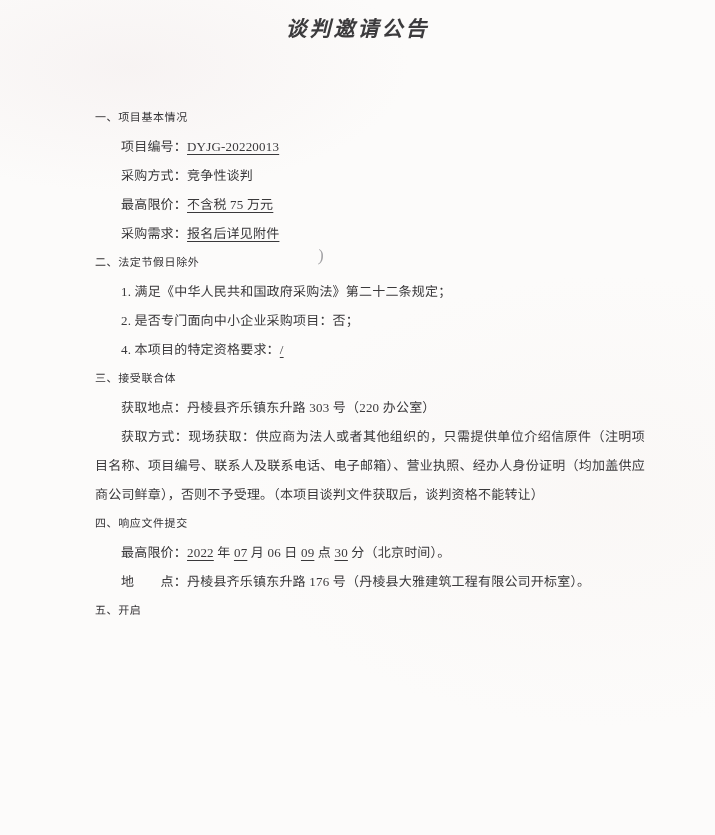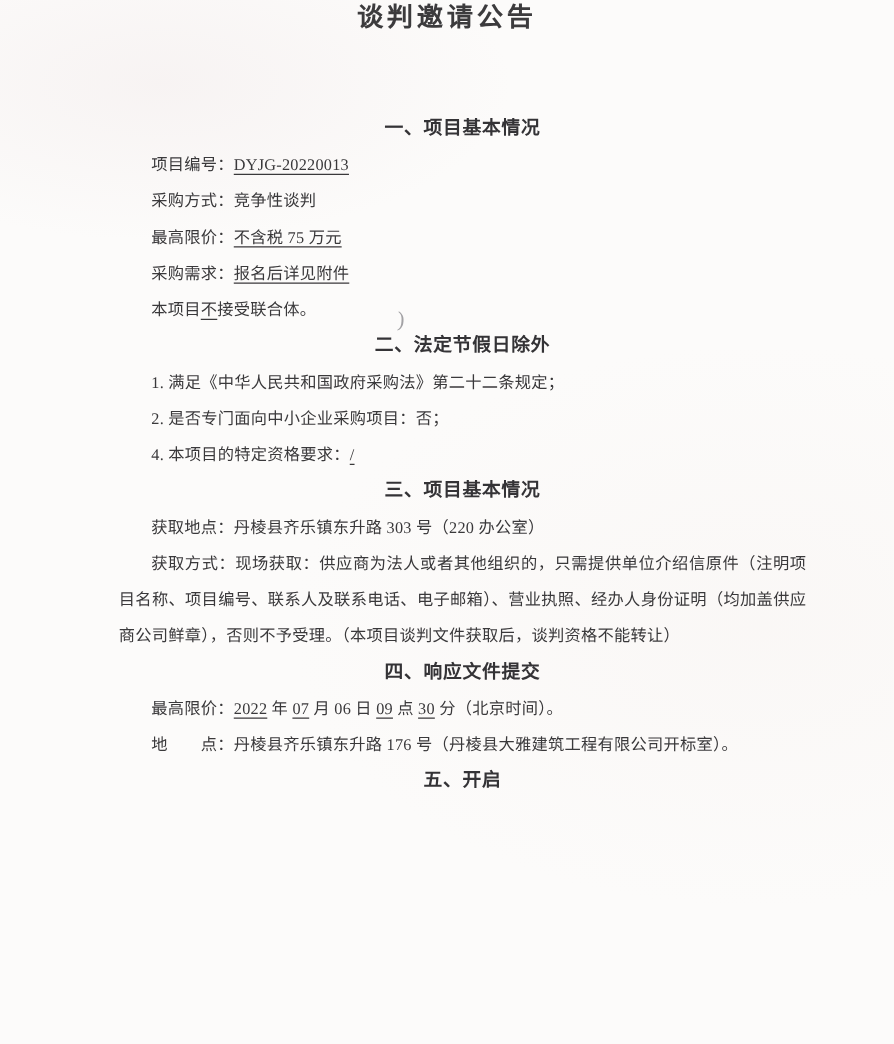--- a/index.html
+++ b/index.html
@@ -15,41 +15,42 @@
     background:
       radial-gradient(ellipse 400px 180px at 18% 8%, rgba(244,238,238,0.6), rgba(0,0,0,0) 70%),
       radial-gradient(ellipse 500px 300px at 85% 60%, rgba(248,244,242,0.5), rgba(0,0,0,0) 75%),
       #fcfbfa;
     overflow: hidden;
     color: #39383a;
     font-family: "Liberation Serif", "DejaVu Serif", serif;
     -webkit-font-smoothing: antialiased;
   }
   .doc-title {
-    padding-top: 0;
+    padding-top: 15px;
     text-align: center;
     font-size: 21px;
     font-weight: bold;
     letter-spacing: 3px;
     color: #3c3b3d;
     line-height: 28px;
+    font-style: italic;
   }
   .doc-body {
     padding: 0 70px 0 95px; 
   }
   .section { margin: 0; }
   .section.first { margin-top: 60px; }
   .section-heading {
     font-family: "Liberation Sans", "DejaVu Sans", sans-serif;
-    font-size: 15px;
-    font-weight: 700;
+    font-size: 11px;
+    font-weight: 400;
     line-height: 29px;
     letter-spacing: 0.6px;
     color: #343336;
-    text-align: center;
+    text-align: left;
   }
   .para {
     margin: 0;
     font-size: 13px;
     line-height: 29px;
     text-indent: 2em;
     text-align: justify;
     letter-spacing: 0.2px;
     color: #3a393b;
   }
@@ -76,32 +77,31 @@
   <div class="doc-title">谈判邀请公告</div>
 
   <div class="doc-body">
 
     <div class="section first">
       <div class="section-heading">一、项目基本情况</div>
       <p class="para"><span>项目编号：</span><span class="u">DYJG-20220013</span></p>
       <p class="para"><span>采购方式：竞争性谈判</span></p>
       <p class="para"><span>最高限价：</span><span class="u">不含税 75 万元</span></p>
       <p class="para"><span>采购需求：</span><span class="u">报名后详见附件</span></p>
-      <p class="para"><span>本项目</span><span class="u">不</span><span>接受联合体。</span></p>
     </div>
 
     <div class="section">
       <div class="section-heading">二、法定节假日除外</div>
       <p class="para"><span>1. 满足《中华人民共和国政府采购法》第二十二条规定；</span></p>
       <p class="para"><span>2. 是否专门面向中小企业采购项目：否；</span></p>
       <p class="para"><span>4. 本项目的特定资格要求：</span><span class="u">/</span></p>
     </div>
 
     <div class="section">
-      <div class="section-heading">三、项目基本情况</div>
+      <div class="section-heading">三、接受联合体</div>
       <p class="para"><span>获取地点：丹棱县齐乐镇东升路 303 号（220 办公室）</span></p>
       <p class="para"><span>获取方式：现场获取：供应商为法人或者其他组织的，只需提供单位介绍信原件（注明项目名称、项目编号、联系人及联系电话、电子邮箱）、营业执照、经办人身份证明（均加盖供应商公司鲜章），否则不予受理。（本项目谈判文件获取后，谈判资格不能转让）</span></p>
     </div>
 
     <div class="section">
       <div class="section-heading">四、响应文件提交</div>
       <p class="para"><span>最高限价：</span><span class="u">2022</span><span> 年 </span><span class="u">07</span><span> 月 06 日 </span><span class="u">09</span><span> 点 </span><span class="u">30</span><span> 分（北京时间）。</span></p>
       <p class="para"><span>地　　点：丹棱县齐乐镇东升路 176 号（丹棱县大雅建筑工程有限公司开标室）。</span></p>
     </div>
 

